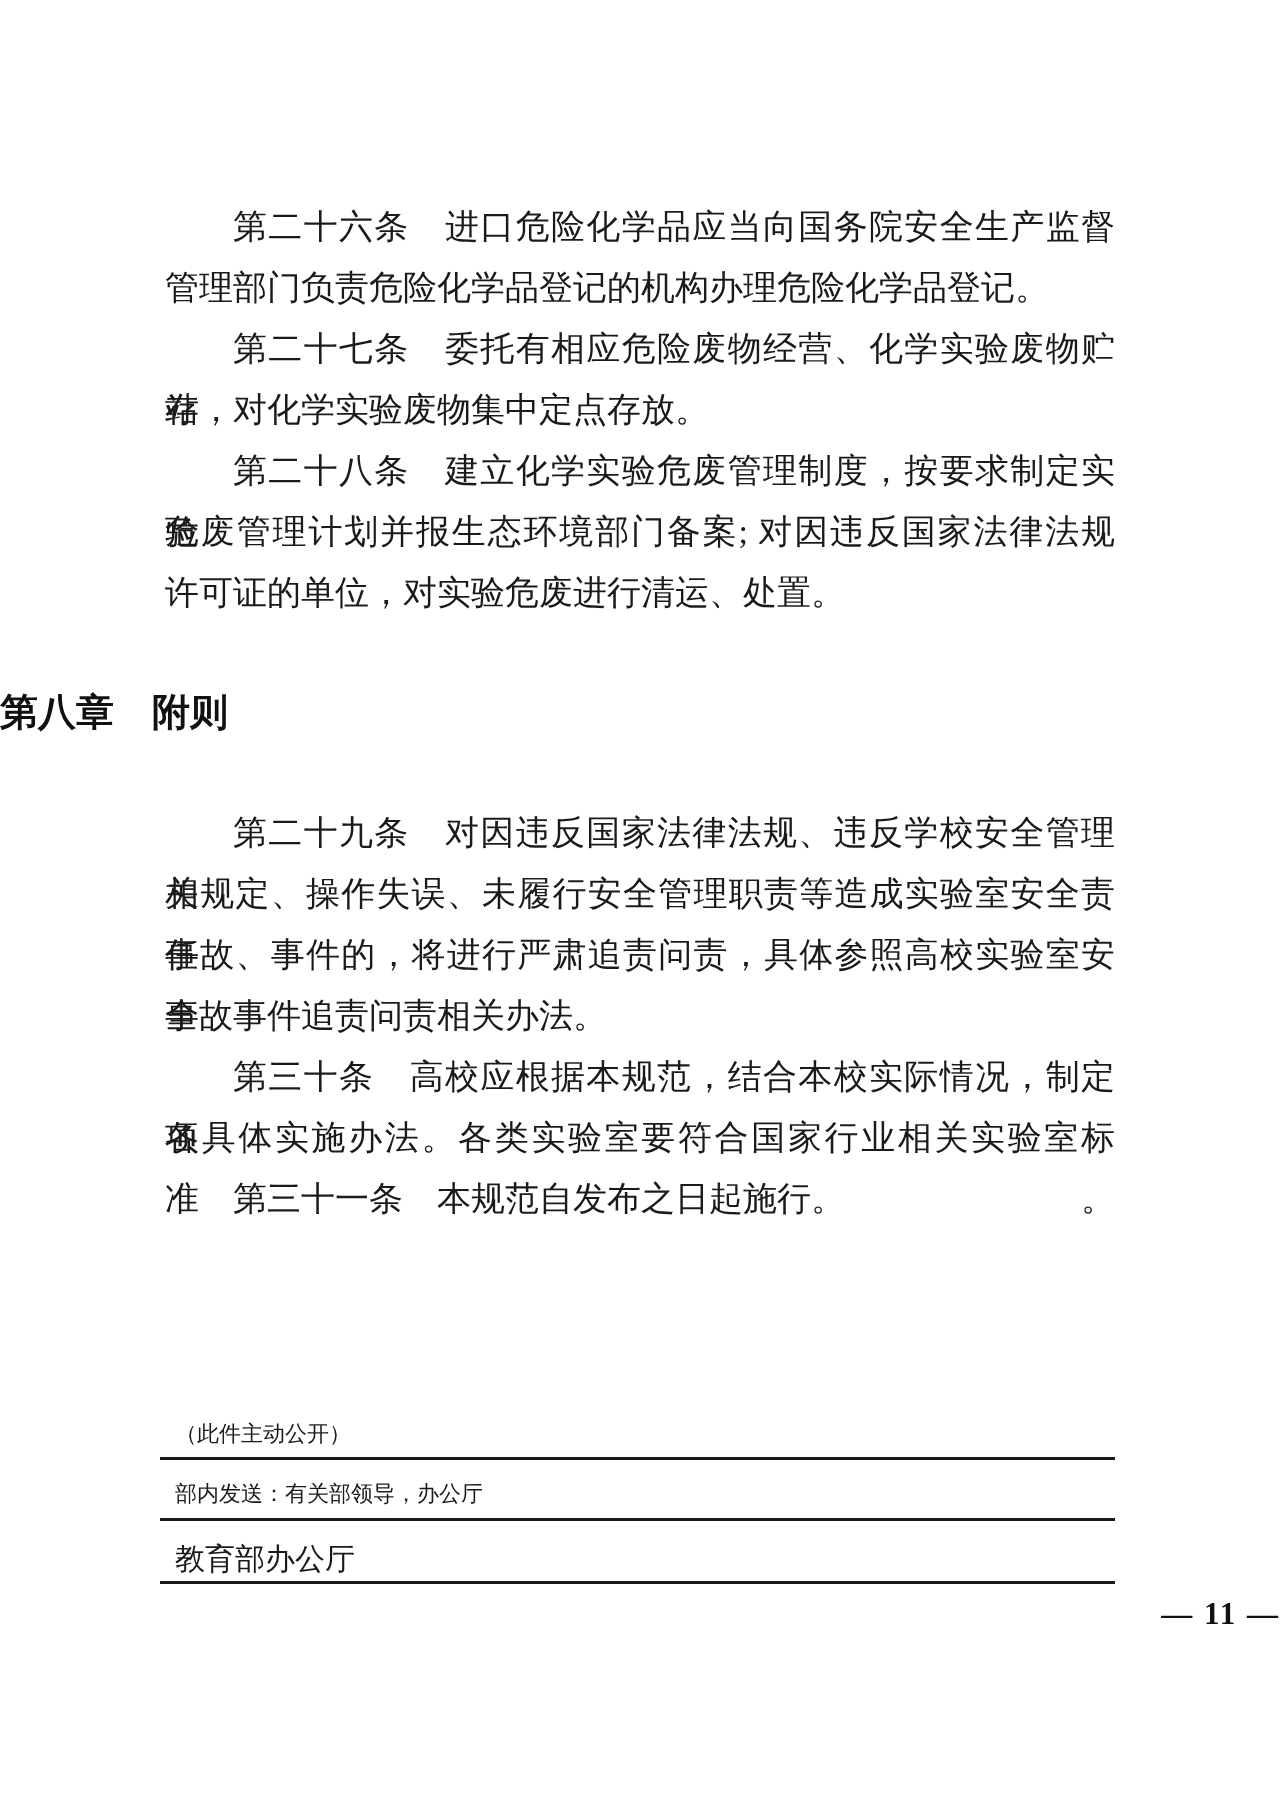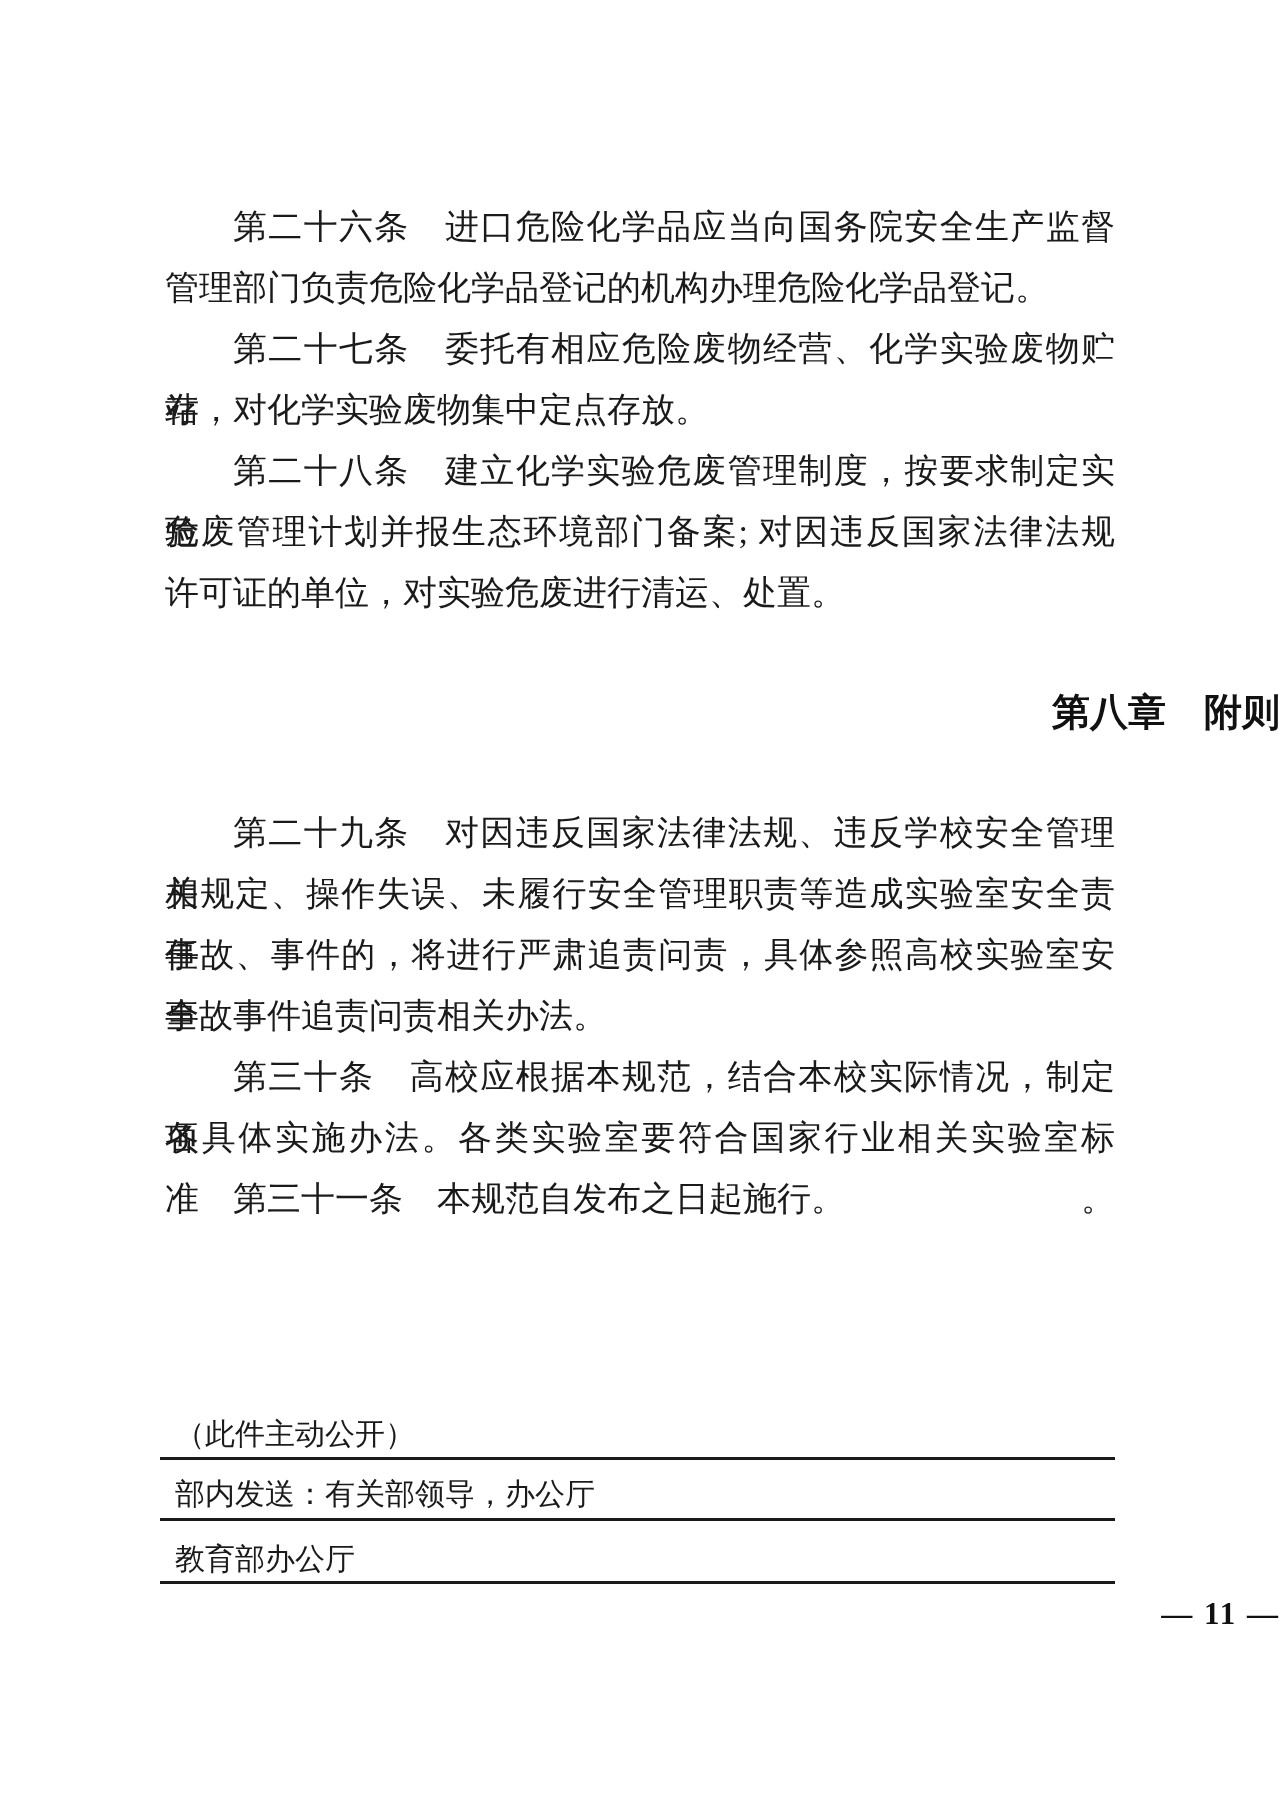--- a/index.html
+++ b/index.html
@@ -40,32 +40,32 @@
   #part1 { top: 196px; }
   #part2 { top: 802px; }
   
   .chapter-heading {
     position: absolute;
     top: 682px;
     left: 0;
     width: 100%;
     height: 61px;
     line-height: 61px;
-    text-align: right;
+    text-align: left;
     font-family: "Liberation Sans", "DejaVu Sans", sans-serif;
     font-weight: bold;
     font-size: 38px;
     color: #111;
   }
   
   .footer-text {
     position: absolute;
     left: 175px;
     width: 940px;
-    font-size: 30px;
+    font-size: 22px;
     color: #1a1a1a;
     line-height: 44px;
     white-space: nowrap;
   }
   #disclosure { top: 1412px; }
   #distribution { top: 1472px; }
   .rule {
     position: absolute;
     left: 160px;
     width: 955px;

